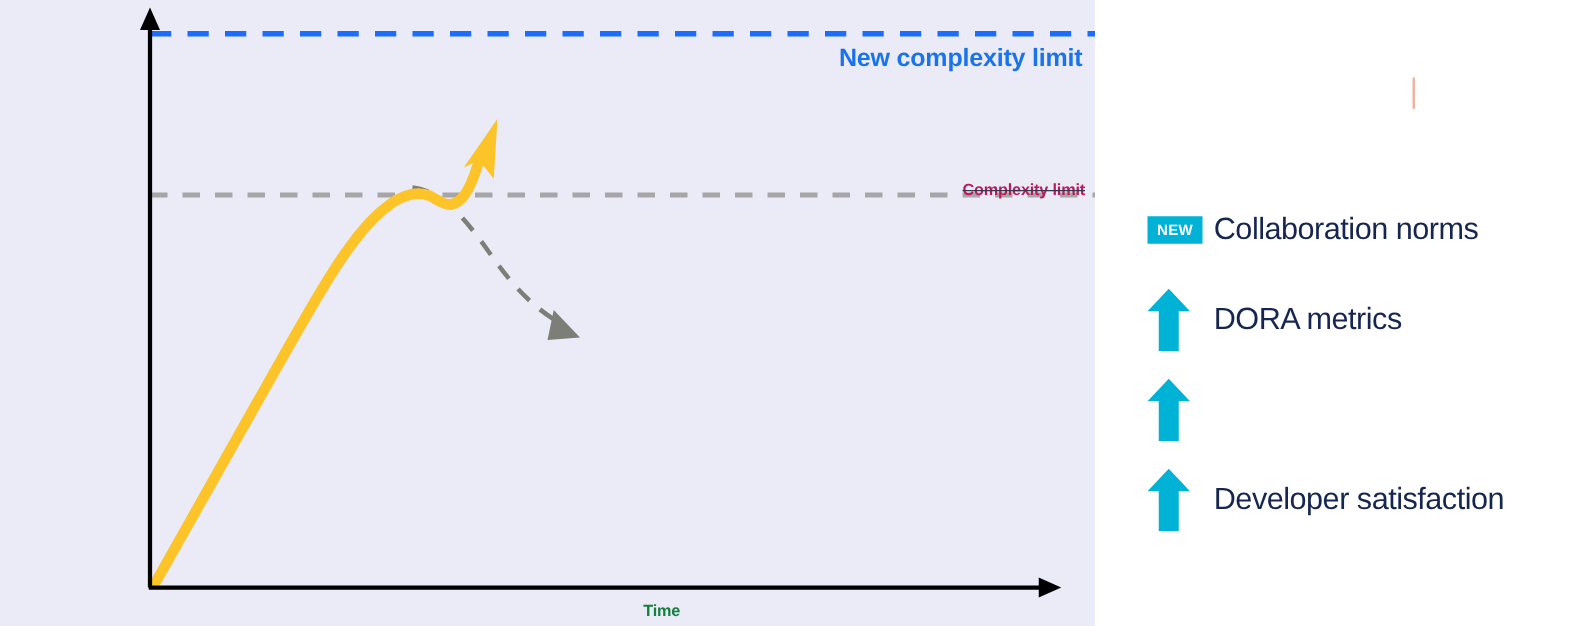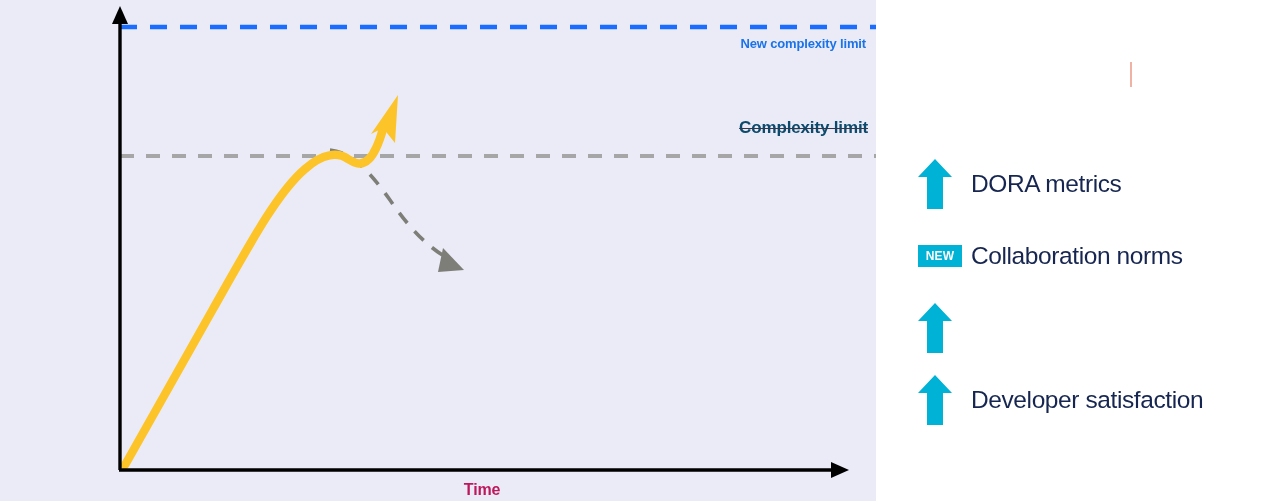--- a/index.html
+++ b/index.html
@@ -41,29 +41,29 @@
   
   .chart-label {
     position: absolute;
     white-space: nowrap;
     font-family: "Liberation Sans", sans-serif;
   }
   #label-new-limit {
     right: 10px;
     top: 36px;
     color: #1a73e8;
-    font-size: 13px;
+    font-size: 20px;
     font-weight: 700;
     letter-spacing: -0.15px;
   }
   #label-old-limit {
     right: 8px;
-    top: 118px;
-    color: #0c4a6e;
-    font-size: 17px;
+    top: 144px;
+    color: #be185d;
+    font-size: 13px;
     font-weight: 700;
     letter-spacing: -0.15px;
     text-decoration: line-through;
     text-decoration-thickness: 1.4px;
     text-decoration-color: #33384a;
   }
   #label-y-axis {
     left: 0px;
     top: 248px;
     width: 118px;
@@ -72,23 +72,23 @@
     font-size: 14.5px;
     font-weight: 700;
     line-height: 21px;
     letter-spacing: -0.2px;
     white-space: normal;
   }
   #label-x-axis {
     left: 420px;
     top: 481px;
     width: 124px;
-    text-align: center;
-    color: #be185d;
-    font-size: 16px;
+    text-align: right;
+    color: #15803d;
+    font-size: 13px;
     font-weight: 700;
     letter-spacing: -0.2px;
   }
 
   
   #legend {
     position: absolute;
     left: 912px;
     top: 148px;
     width: 360px;
@@ -182,34 +182,34 @@
     <div class="chart-label" id="label-old-limit">Complexity limit</div>
 
 
     <div class="chart-label" id="label-x-axis">Time</div>
   </div>
 
   <div id="legend">
 
     <div class="legend-row">
       <span class="legend-marker">
+        <span class="badge-new">NEW</span>
+      </span>
+      <span class="legend-label">Collaboration norms</span>
+    </div>
+
+    <div class="legend-row">
+      <span class="legend-marker">
         <svg class="arrow-up-icon" viewBox="0 0 34 50" xmlns="http://www.w3.org/2000/svg">
           <polygon points="17,0 34,18 25,18 25,50 9,50 9,18 0,18" fill="#00b2d6"></polygon>
         </svg>
       </span>
       <span class="legend-label">DORA metrics</span>
     </div>
 
-    <div class="legend-row">
-      <span class="legend-marker">
-        <span class="badge-new">NEW</span>
-      </span>
-      <span class="legend-label">Collaboration norms</span>
-    </div>
-
 
     <div class="legend-row">
       <span class="legend-marker">
         <svg class="arrow-up-icon" viewBox="0 0 34 50" xmlns="http://www.w3.org/2000/svg">
           <polygon points="17,0 34,18 25,18 25,50 9,50 9,18 0,18" fill="#00b2d6"></polygon>
         </svg>
       </span>
     </div>
 
     <div class="legend-row">

